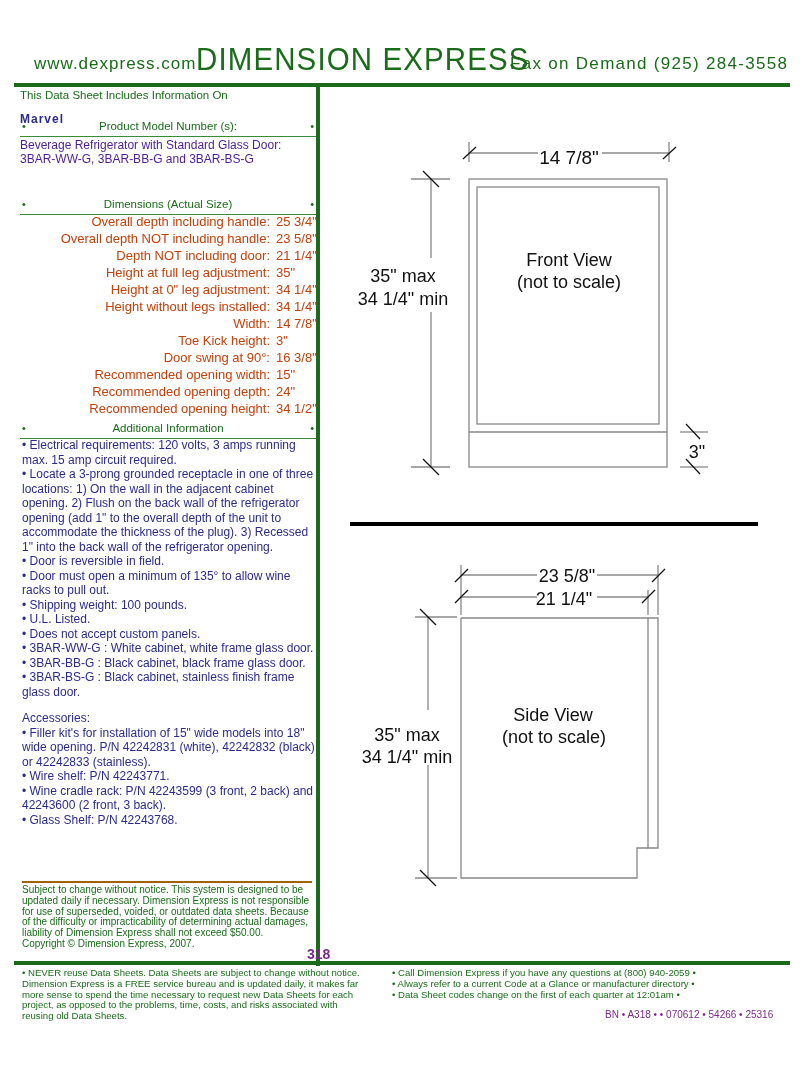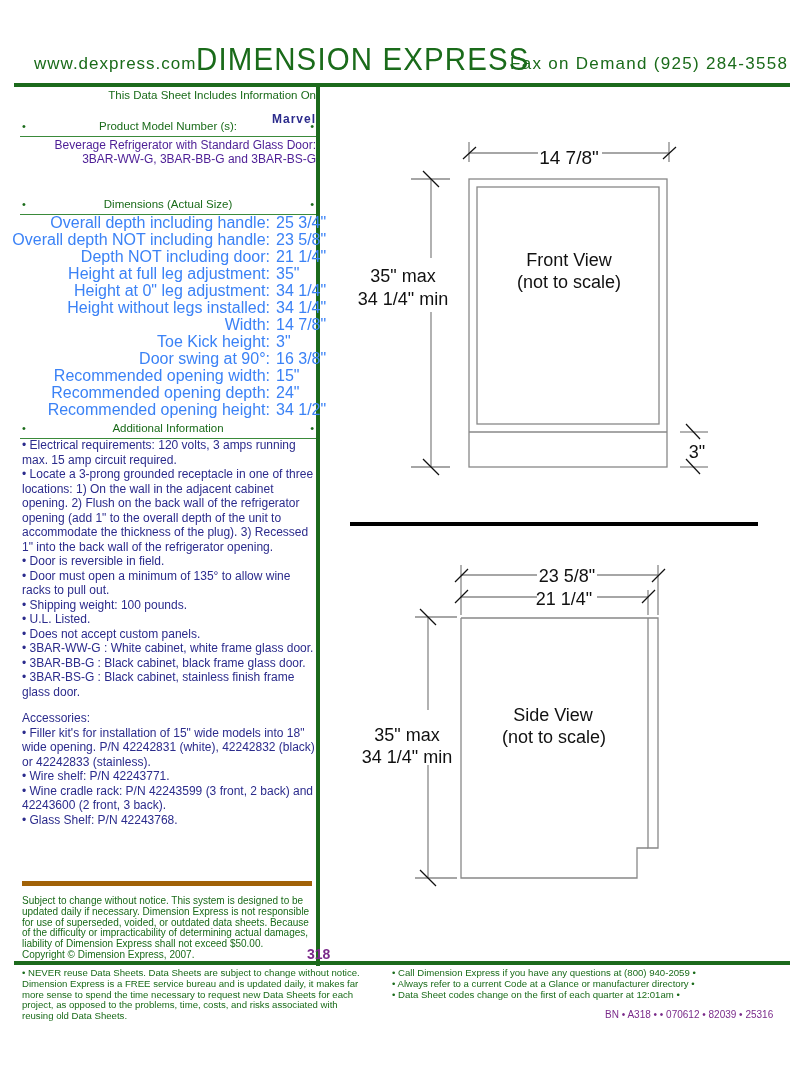--- a/index.html
+++ b/index.html
@@ -7,34 +7,34 @@
     .abs { position: absolute; }
     .navy { color: #2b2b8c; }
     
     #hdr { left: 0; top: 40px; width: 808px; height: 46px; }
     .hdr-url { position: absolute; left: 34px; top: 14px; font-size: 17px; letter-spacing: 1px; color: #1a6b1a; }
     .hdr-title { position: absolute; left: 196px; top: 2px; font-size: 31px; letter-spacing: 1.2px; color: #1a6b1a; transform: scaleX(0.95); transform-origin: left; }
     .hdr-fax { position: absolute; left: 510px; top: 14px; font-size: 17px; letter-spacing: 1.3px; color: #1a6b1a; }
     .hbar { position: absolute; left: 14px; width: 776px; height: 4px; background: #1c6a1c; }
     .vbar { position: absolute; left: 316px; top: 84px; width: 4px; height: 882px; background: #1c6a1c; }
     
-    .center { position: absolute; left: 20px; width: 296px; text-align: right; }
+    .center { position: absolute; left: 20px; width: 296px; text-align: left; }
     .sec-head { position: absolute; left: 20px; width: 296px; height: 16px; border-bottom: 1px solid #3a8a3a; font-size: 11.5px; color: #1a6b1a; text-align: center; }
     .sec-head .dot { position: absolute; top: 0; font-size: 11px; color: #1a6b1a; }
     .sec-head .dl { left: 2px; }
     .sec-head .dr { right: 2px; }
     .dims { position: absolute; left: 20px; top: 214px; width: 296px; }
-    .dim-row { height: 17px; font-size: 16px; color: #3b82f6; position: relative; }
+    .dim-row { height: 17px; font-size: 13px; color: #c2410c; position: relative; }
     .dim-row .lbl { position: absolute; right: 46px; white-space: nowrap; }
     .dim-row .val { position: absolute; left: 256px; white-space: nowrap; }
     .info { position: absolute; left: 22px; top: 438px; width: 296px; font-size: 12px; line-height: 14.5px; color: #2b2b8c; }
     .info p { margin: 0; }
     .acc { position: absolute; left: 22px; top: 711px; width: 296px; font-size: 12px; line-height: 14.5px; color: #2b2b8c; }
     .acc p { margin: 0; }
-    .disc { position: absolute; left: 22px; top: 881px; width: 290px; border-top: 5px solid #a16207; padding-top: 10px; font-size: 10px; line-height: 10.8px; color: #1a6b1a; }
+    .disc { position: absolute; left: 22px; top: 881px; width: 290px; border-top: 2px solid #a16207; padding-top: 2px; font-size: 10px; line-height: 10.8px; color: #1a6b1a; }
     .disc p { margin: 0; }
     .pg { position: absolute; left: 307px; top: 946px; font-size: 14px; color: #7a2a8a; font-weight: bold; }
     
     .foot-l { position: absolute; left: 22px; top: 968px; width: 340px; font-size: 9.6px; line-height: 10.8px; color: #1a6b1a; }
     .foot-r { position: absolute; left: 392px; top: 968px; width: 340px; font-size: 9.6px; line-height: 10.8px; color: #1a6b1a; text-align: left; }
     .foot-code { position: absolute; left: 605px; top: 1009px; font-size: 10px; color: #7a2a8a; }
     
     svg text { font-family: "Liberation Sans", sans-serif; fill: #111; }
   </style>
 </head>
@@ -152,21 +152,21 @@
 <div class="pg">318</div>
 
 <div class="hbar" style="top:961px;"></div>
 
 <div class="foot-l">• NEVER reuse Data Sheets.  Data Sheets are subject to change without notice.  Dimension Express is a FREE service bureau and is updated daily, it makes far more sense to spend the time necessary to request new Data Sheets for each project, as opposed to the problems, time, costs, and risks associated with reusing old Data Sheets.</div>
 <div class="foot-r">
   <div>• Call Dimension Express if you have any questions at (800) 940-2059 •</div>
   <div>• Always refer to a current Code at a Glance or manufacturer directory •</div>
   <div>• Data Sheet codes change on the first of each quarter at 12:01am •</div>
 </div>
-<div class="foot-code">BN • A318 •  • 070612 • 82039 • 25316</div>
+<div class="foot-code">BN • A318 •  • 070612 • 54266 • 25316</div>
 
 <svg class="abs" style="left:330px; top:130px;" width="470" height="390">
   <g stroke="#888" stroke-width="1.3" fill="none">
 
     <line x1="139" y1="12" x2="139" y2="32"></line>
     <line x1="339" y1="12" x2="339" y2="32"></line>
     <line x1="139" y1="23" x2="208" y2="23"></line>
     <line x1="272" y1="23" x2="339" y2="23"></line>
 
     <rect x="139" y="49" width="198" height="288"></rect>

